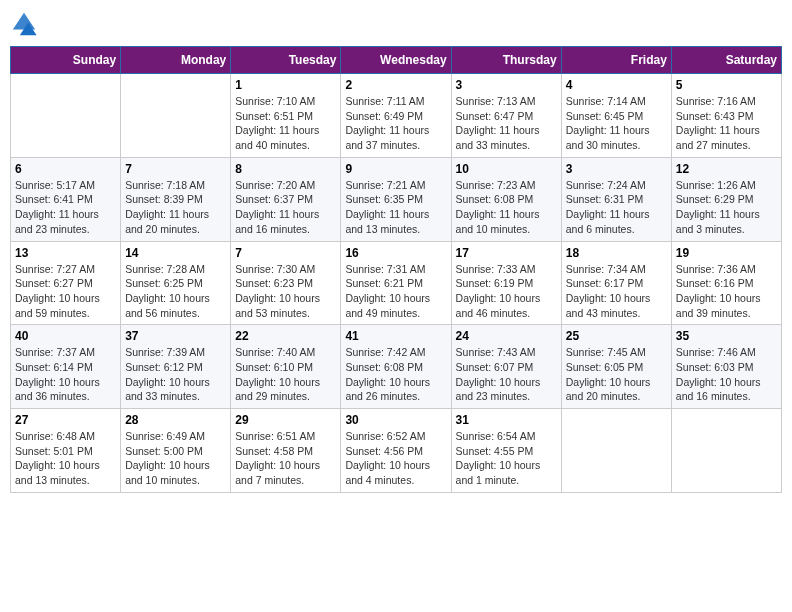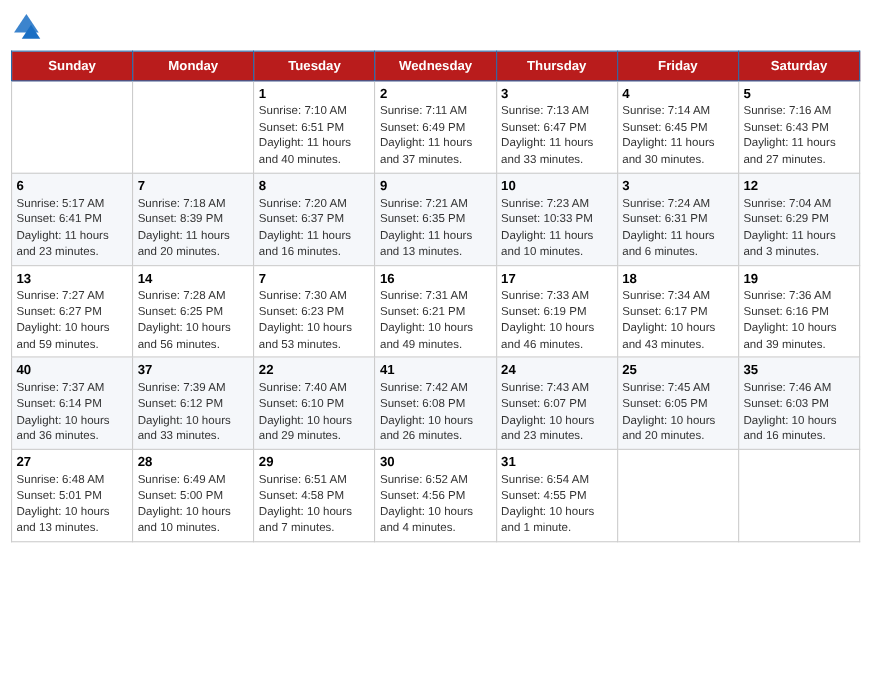--- a/index.html
+++ b/index.html
@@ -51,24 +51,24 @@
     .location-title {
       font-size: 15px;
       color: #555;
     }
     .calendar {
       width: 100%;
       border-collapse: collapse;
       font-size: 11px;
     }
     .calendar th {
-      background: #b91c1c;
+      background: #701a75;
       color: #fff;
       padding: 6px 4px;
-      text-align: center;
+      text-align: right;
       font-size: 12px;
       font-weight: bold;
       border: 1px solid #2a6aaa;
     }
     .calendar td {
       border: 1px solid #ccc;
       vertical-align: top;
       padding: 4px;
       width: 110px;
       min-height: 80px;
@@ -180,32 +180,32 @@
         </td>
         <td>
           <span class="day-number">9</span>
           <div class="day-info">Sunrise: 7:21 AM
 Sunset: 6:35 PM
 Daylight: 11 hours and 13 minutes.</div>
         </td>
         <td>
           <span class="day-number">10</span>
           <div class="day-info">Sunrise: 7:23 AM
-Sunset: 10:33 PM
+Sunset: 6:08 PM
 Daylight: 11 hours and 10 minutes.</div>
         </td>
         <td>
           <span class="day-number">3</span>
           <div class="day-info">Sunrise: 7:24 AM
 Sunset: 6:31 PM
 Daylight: 11 hours and 6 minutes.</div>
         </td>
         <td>
           <span class="day-number">12</span>
-          <div class="day-info">Sunrise: 7:04 AM
+          <div class="day-info">Sunrise: 1:26 AM
 Sunset: 6:29 PM
 Daylight: 11 hours and 3 minutes.</div>
         </td>
       </tr>
       <tr>
         <td>
           <span class="day-number">13</span>
           <div class="day-info">Sunrise: 7:27 AM
 Sunset: 6:27 PM
 Daylight: 10 hours and 59 minutes.</div>

